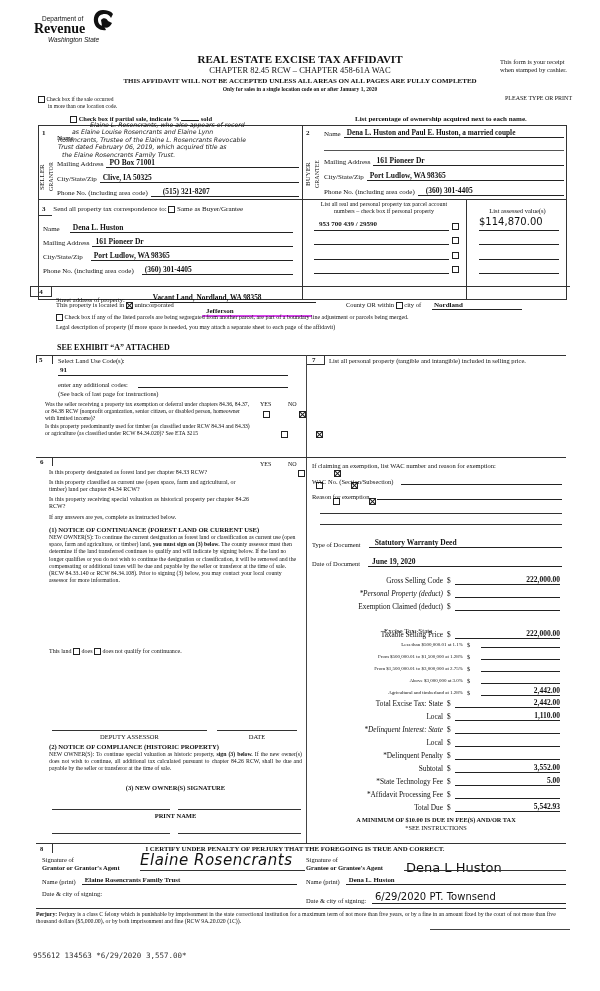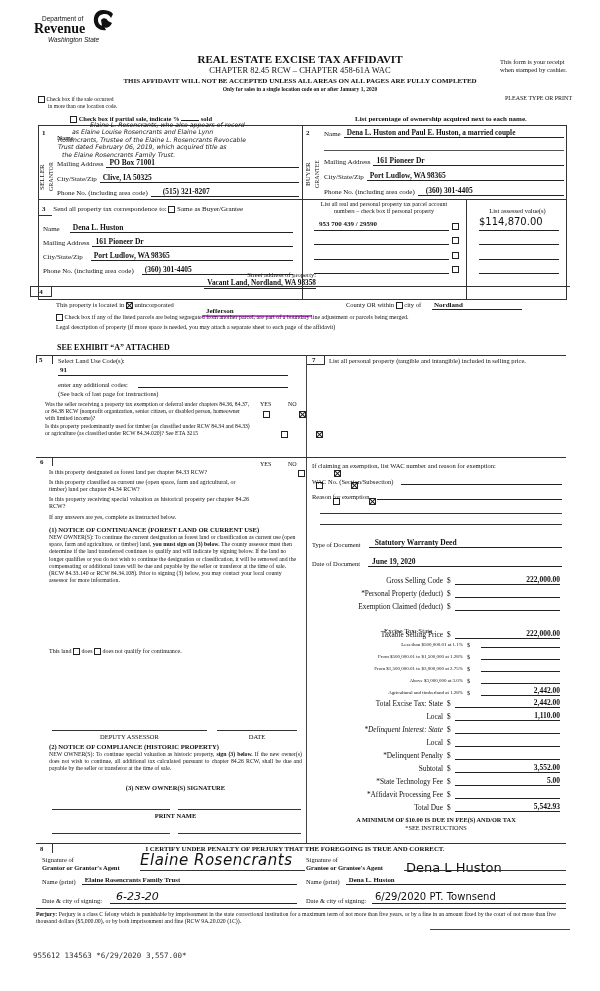--- a/index.html
+++ b/index.html
@@ -168,21 +168,21 @@
 </div>
 <div class="abs" style="left:314px;top:263px;width:250px;height:12px;">
   <span class="abs" style="left:0;top:0;width:135px;border-bottom:1px solid #222;height:11px;"></span>
   <span class="abs cb" style="left:138px;top:2px;"></span>
   <span class="abs" style="left:165px;top:0;width:80px;border-bottom:1px solid #222;height:11px;"></span>
 </div>
 
 
 <div class="abs" style="left:30px;top:286px;width:540px;height:1px;background:#333;"></div>
 <div class="abs b" style="left:30px;top:287px;width:22px;height:10px;border:1px solid #333;border-top:none;text-align:center;font-size:7px;line-height:10px;">4</div>
-<div class="row" style="left:56px;top:271px;width:260px;font-size:6.5px;flex-direction:column;">
+<div class="row" style="left:56px;top:293px;width:260px;font-size:6.5px;">
   <span>Street address of property:</span>
   <span class="fill" style="margin-left:25px;font-size:7.3px;">Vacant Land, Nordland, WA  98358</span>
 </div>
 <div class="abs" style="left:56px;top:301px;width:500px;height:11px;font-size:6.5px;white-space:nowrap;">
   <span class="abs" style="left:0;top:0;">
     <span>This property is located in</span>
     <span class="cb x"></span>
     <span>unincorporated</span>
   </span>
   <span class="abs b" style="left:146px;top:6px;width:110px;border-bottom:2px solid #d946ef;font-size:7px;padding-left:4px;">Jefferson</span>
@@ -306,21 +306,21 @@
   <span class="fill" style="margin-left:8px;padding-left:4px;">June 19, 2020</span>
 </div>
 
 
 <div class="tax-row" style="top:575px;font-size:7.3px;">
   <span class="tax-lbl" style="width:137px;">Gross Selling Code</span>
   <span class="tax-dollar">$</span>
   <span class="tax-val" style="width:105px;">222,000.00</span>
 </div>
 <div class="tax-row" style="top:588px;font-size:7.3px;">
-  <span class="tax-lbl" style="width:137px;">*Personal Property (deduct)</span>
+  <span class="tax-lbl" style="width:137px;font-style:italic;">*Personal Property (deduct)</span>
   <span class="tax-dollar">$</span>
   <span class="tax-val" style="width:105px;"></span>
 </div>
 <div class="tax-row" style="top:601px;font-size:7.3px;">
   <span class="tax-lbl" style="width:137px;">Exemption Claimed (deduct)</span>
   <span class="tax-dollar">$</span>
   <span class="tax-val" style="width:105px;"></span>
 </div>
 <div class="tax-row" style="top:629px;font-size:7.3px;">
   <span class="tax-lbl" style="width:137px;">Taxable Selling Price</span>
@@ -426,21 +426,20 @@
 <div class="row" style="left:42px;top:875px;width:255px;font-size:6.5px;">
   <span>Name (print)</span>
   <span class="fill" style="margin-left:6px;font-size:6.8px;">Elaine Rosencrants Family Trust</span>
 </div>
 <div class="row" style="left:306px;top:875px;width:260px;font-size:6.5px;">
   <span>Name (print)</span>
   <span class="fill" style="margin-left:6px;font-size:6.8px;">Dena L. Huston</span>
 </div>
 <div class="row" style="left:42px;top:890px;width:255px;font-size:6.5px;">
   <span>Date &amp; city of signing:</span>
-  <span class="fill hand" style="margin-left:8px;font-size:11px;font-weight:normal;height:14px;line-height:14px;padding-left:6px;">6-23-20</span>
 </div>
 <div class="row" style="left:306px;top:890px;width:260px;font-size:6.5px;">
   <span>Date &amp; city of signing:</span>
   <span class="fill hand" style="margin-left:6px;font-size:10px;font-weight:normal;font-style:normal;height:14px;line-height:14px;">6/29/2020 PT. Townsend</span>
 </div>
 
 <div class="abs" style="left:36px;top:908px;width:530px;height:1px;background:#333;"></div>
 <div class="abs" style="left:36px;top:911px;width:532px;font-size:5.8px;line-height:7px;">
   <span class="b">Perjury:</span>
   <span>Perjury is a class C felony which is punishable by imprisonment in the state correctional institution for a maximum term of not more than five years, or by a fine in an amount fixed by the court of not more than five thousand dollars ($5,000.00), or by both imprisonment and fine (RCW 9A.20.020 (1C)).</span>

